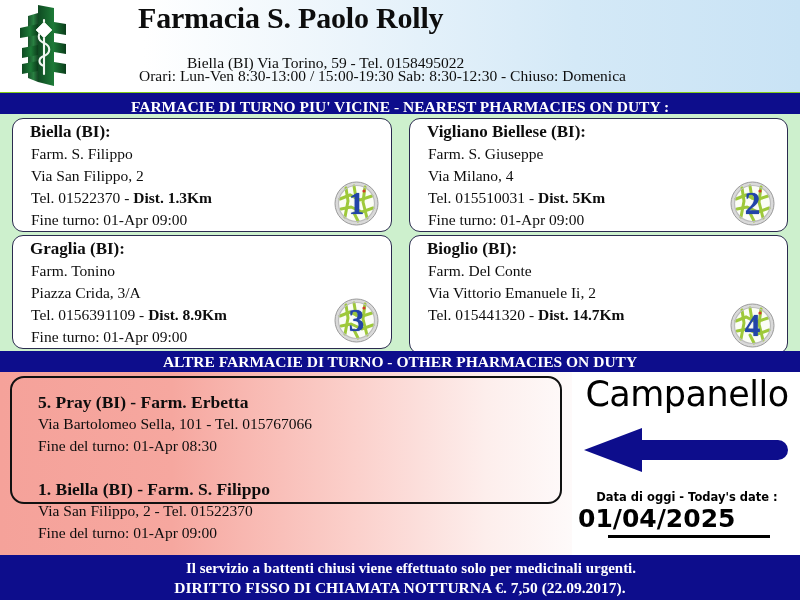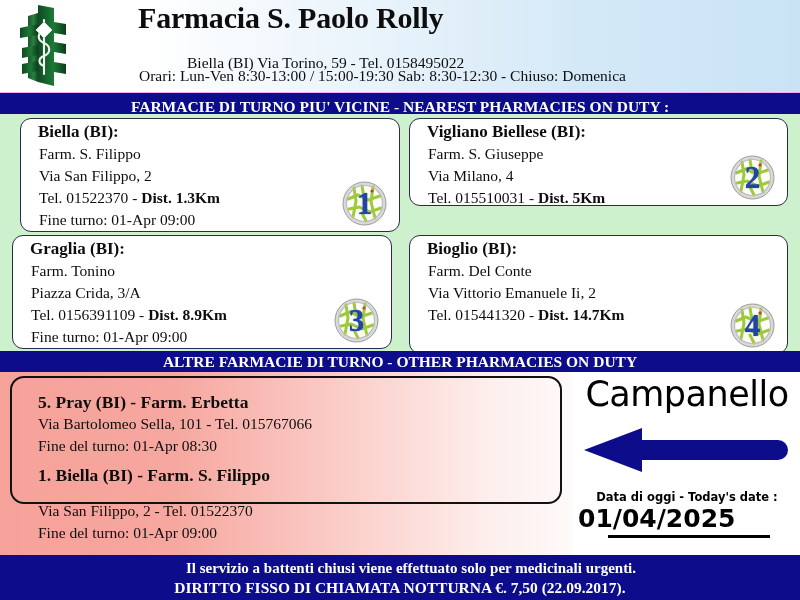--- a/index.html
+++ b/index.html
@@ -10,21 +10,21 @@
   body {
     width: 800px;
     height: 600px;
     overflow: hidden;
     font-family: "Liberation Serif", serif;
   }
   #app {
     position: relative;
     width: 800px;
     height: 600px;
-    background: #f0abfc;
+    background: #84cc16;
   }
 
   
   .header {
     position: absolute;
     left: 0; top: 0;
     width: 800px; height: 92px;
     background: linear-gradient(to right, #ffffff 0%, #ffffff 18%, #eaf4fb 45%, #d4e9f7 72%, #c9e3f5 100%);
     overflow: hidden;
   }
@@ -79,22 +79,22 @@
     background: #cdf0cd;
   }
   .card {
     position: absolute;
     background: #ffffff;
     border: 1.3px solid #2b2b4f;
     border-radius: 11px;
     box-sizing: border-box;
     overflow: hidden;
   }
-  .card.c1 { left: 20px;  top: 4px;   width: 380px; height: 114px; }
-  .card.c2 { left: 409px; top: 4px;   width: 379px; height: 88px; }
+  .card.c1 { left: 12px;  top: 4px;   width: 380px; height: 114px; }
+  .card.c2 { left: 409px; top: 4px;   width: 379px; height: 114px; }
   .card.c3 { left: 12px;  top: 121px; width: 380px; height: 114px; }
   .card.c4 { left: 409px; top: 121px; width: 379px; height: 119px; }
 
   .card-town {
     position: absolute;
     left: 17px; top: 3px;
     font-family: "Liberation Serif", serif;
     font-weight: bold;
     font-size: 17px;
     color: #0d0d0d;
@@ -382,21 +382,21 @@
   <div class="banner banner-2">ALTRE FARMACIE DI TURNO - OTHER PHARMACIES ON DUTY</div>
 
   <div class="lower">
 
     <div class="pink-band">
       <div class="pink-card">
         <div class="other-entry-title" style="top:14px">5. Pray (BI) - Farm. Erbetta</div>
         <div class="other-entry-line" style="top:37px">Via Bartolomeo Sella, 101 - Tel. 015767066</div>
         <div class="other-entry-line" style="top:59px">Fine del turno: 01-Apr 08:30</div>
 
-        <div class="other-entry-title" style="top:87px">1. Biella (BI) - Farm. S. Filippo</div>
+        <div class="other-entry-title" style="top:101px">1. Biella (BI) - Farm. S. Filippo</div>
         <div class="other-entry-line" style="top:124px">Via San Filippo, 2 - Tel. 01522370</div>
         <div class="other-entry-line" style="top:146px">Fine del turno: 01-Apr 09:00</div>
       </div>
     </div>
 
     <div class="campanello">Campanello</div>
 
     <div class="arrow">
       <svg width="208" height="46" viewBox="0 0 208 46" xmlns="http://www.w3.org/2000/svg">
         <path d="M4 23 L62 1 L62 13 L198 13 A10 10 0 0 1 208 23 A10 10 0 0 1 198 33 L62 33 L62 45 Z" fill="#0d0d8c"></path>

